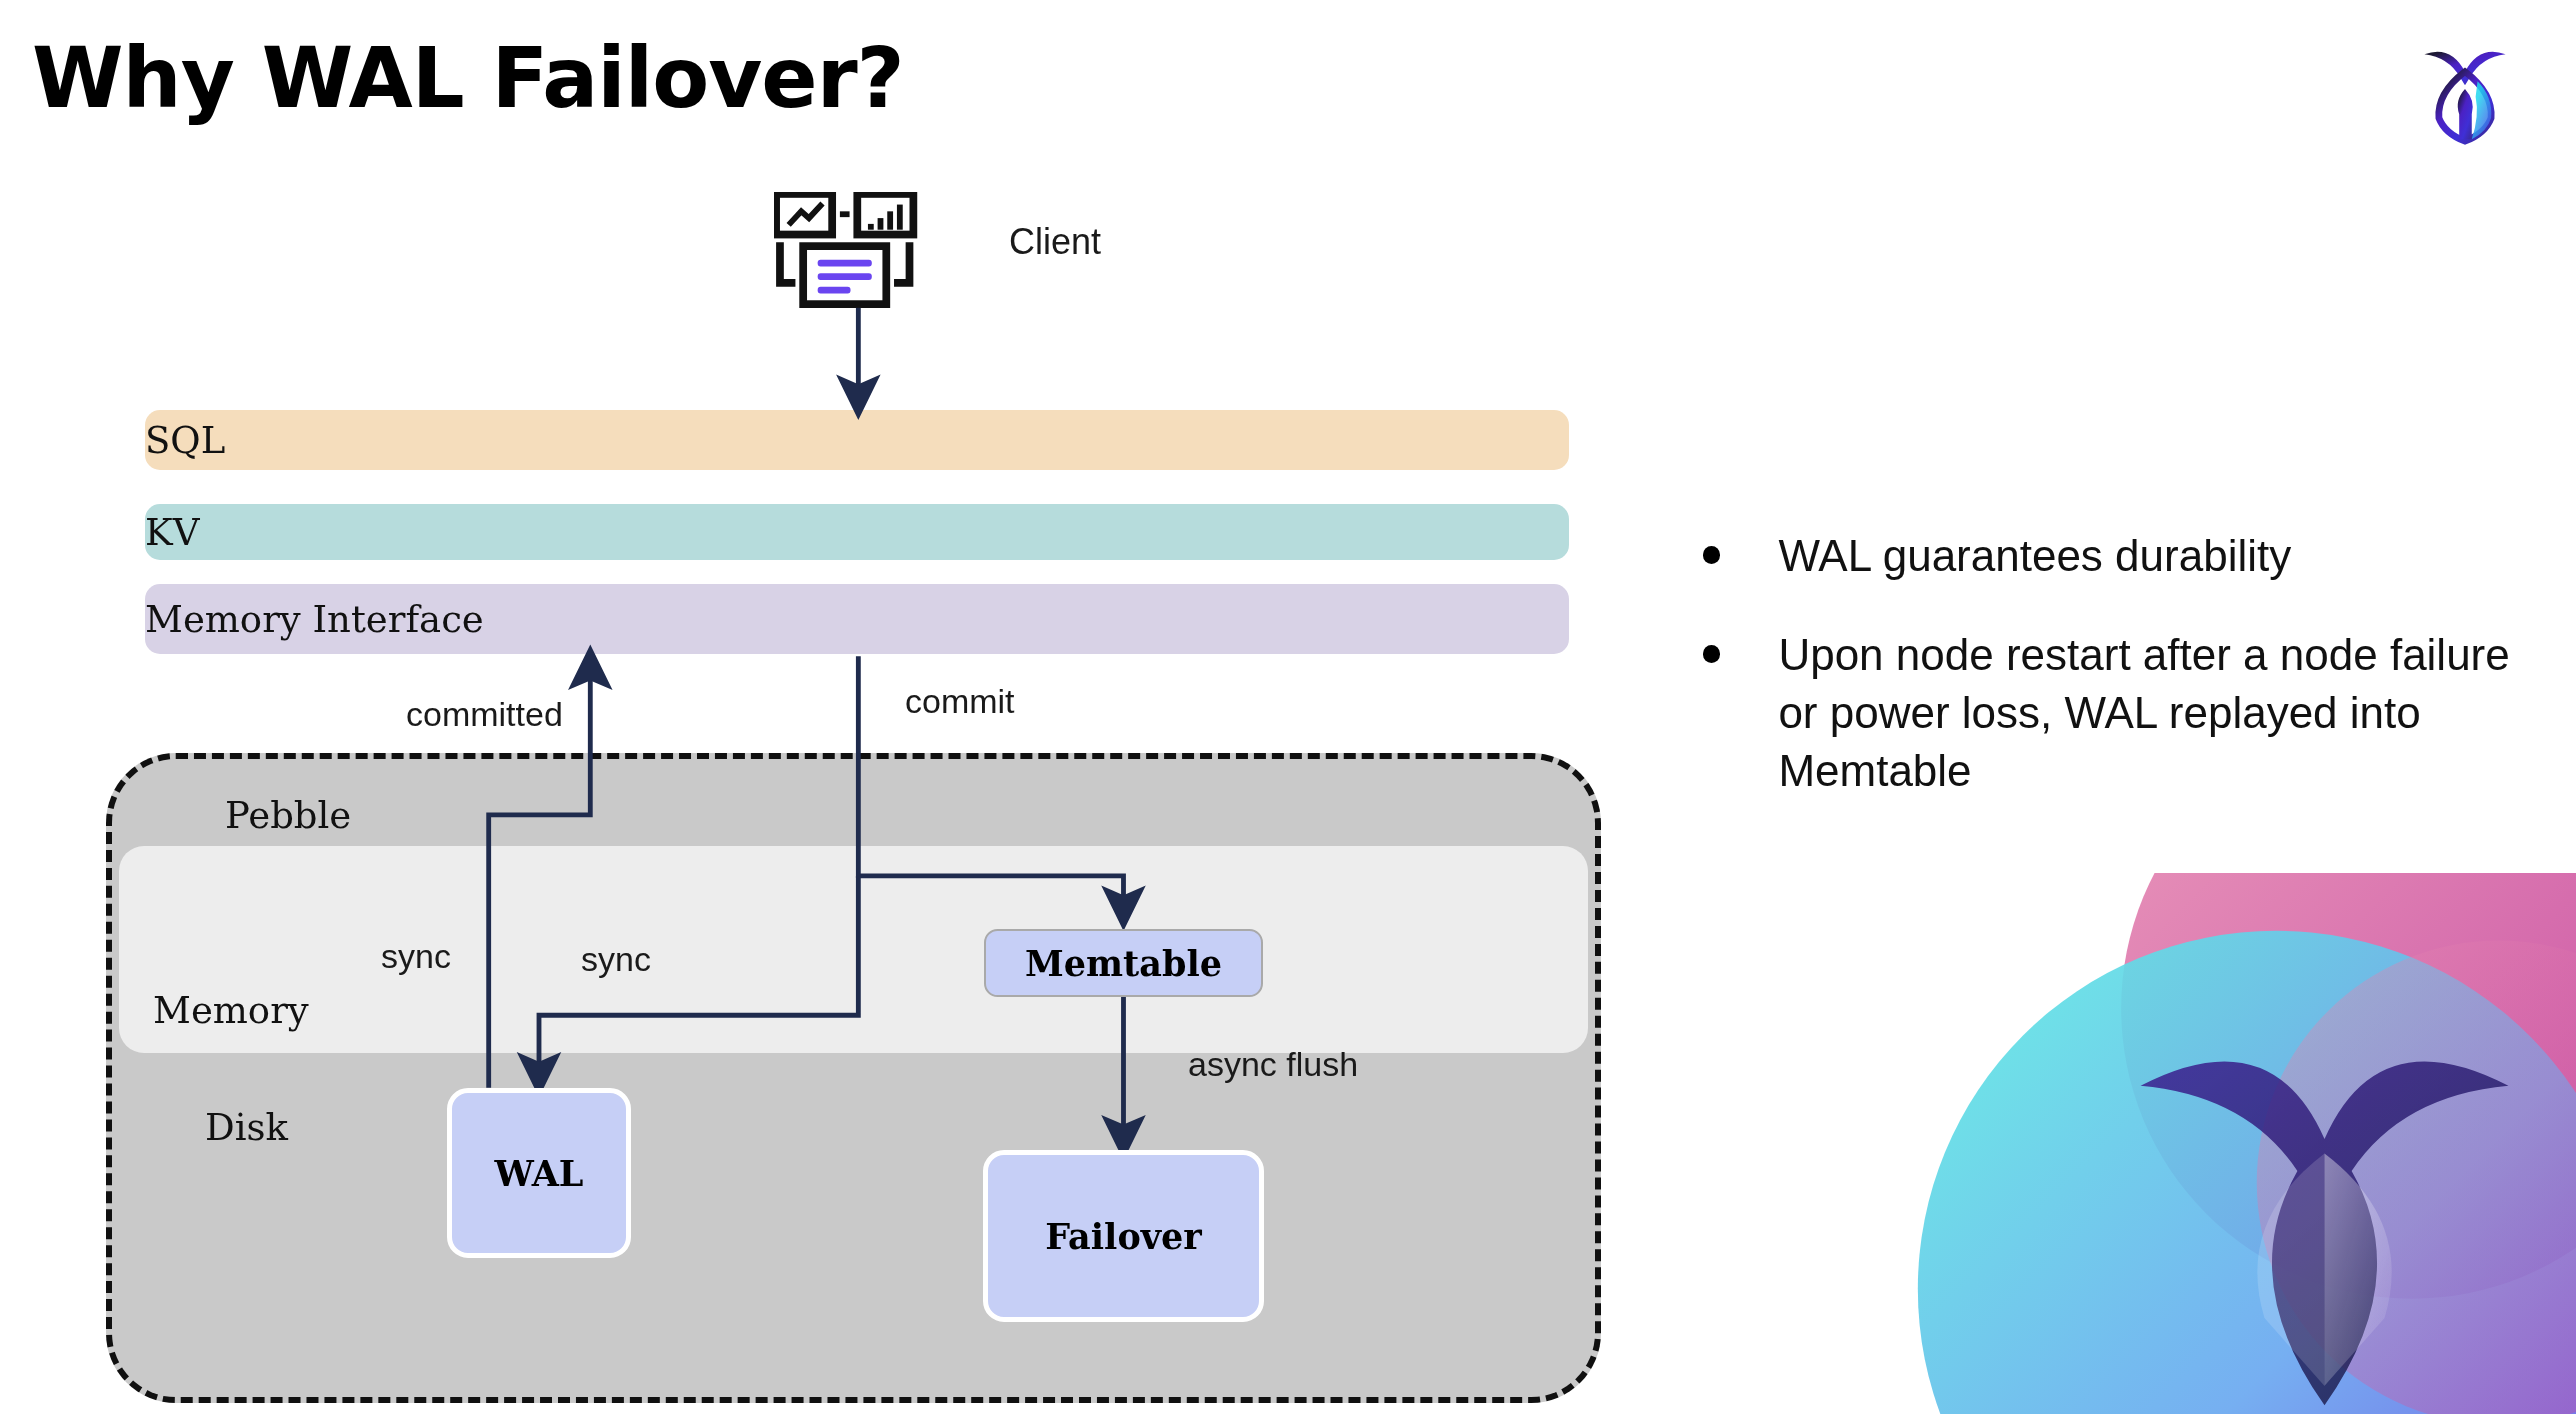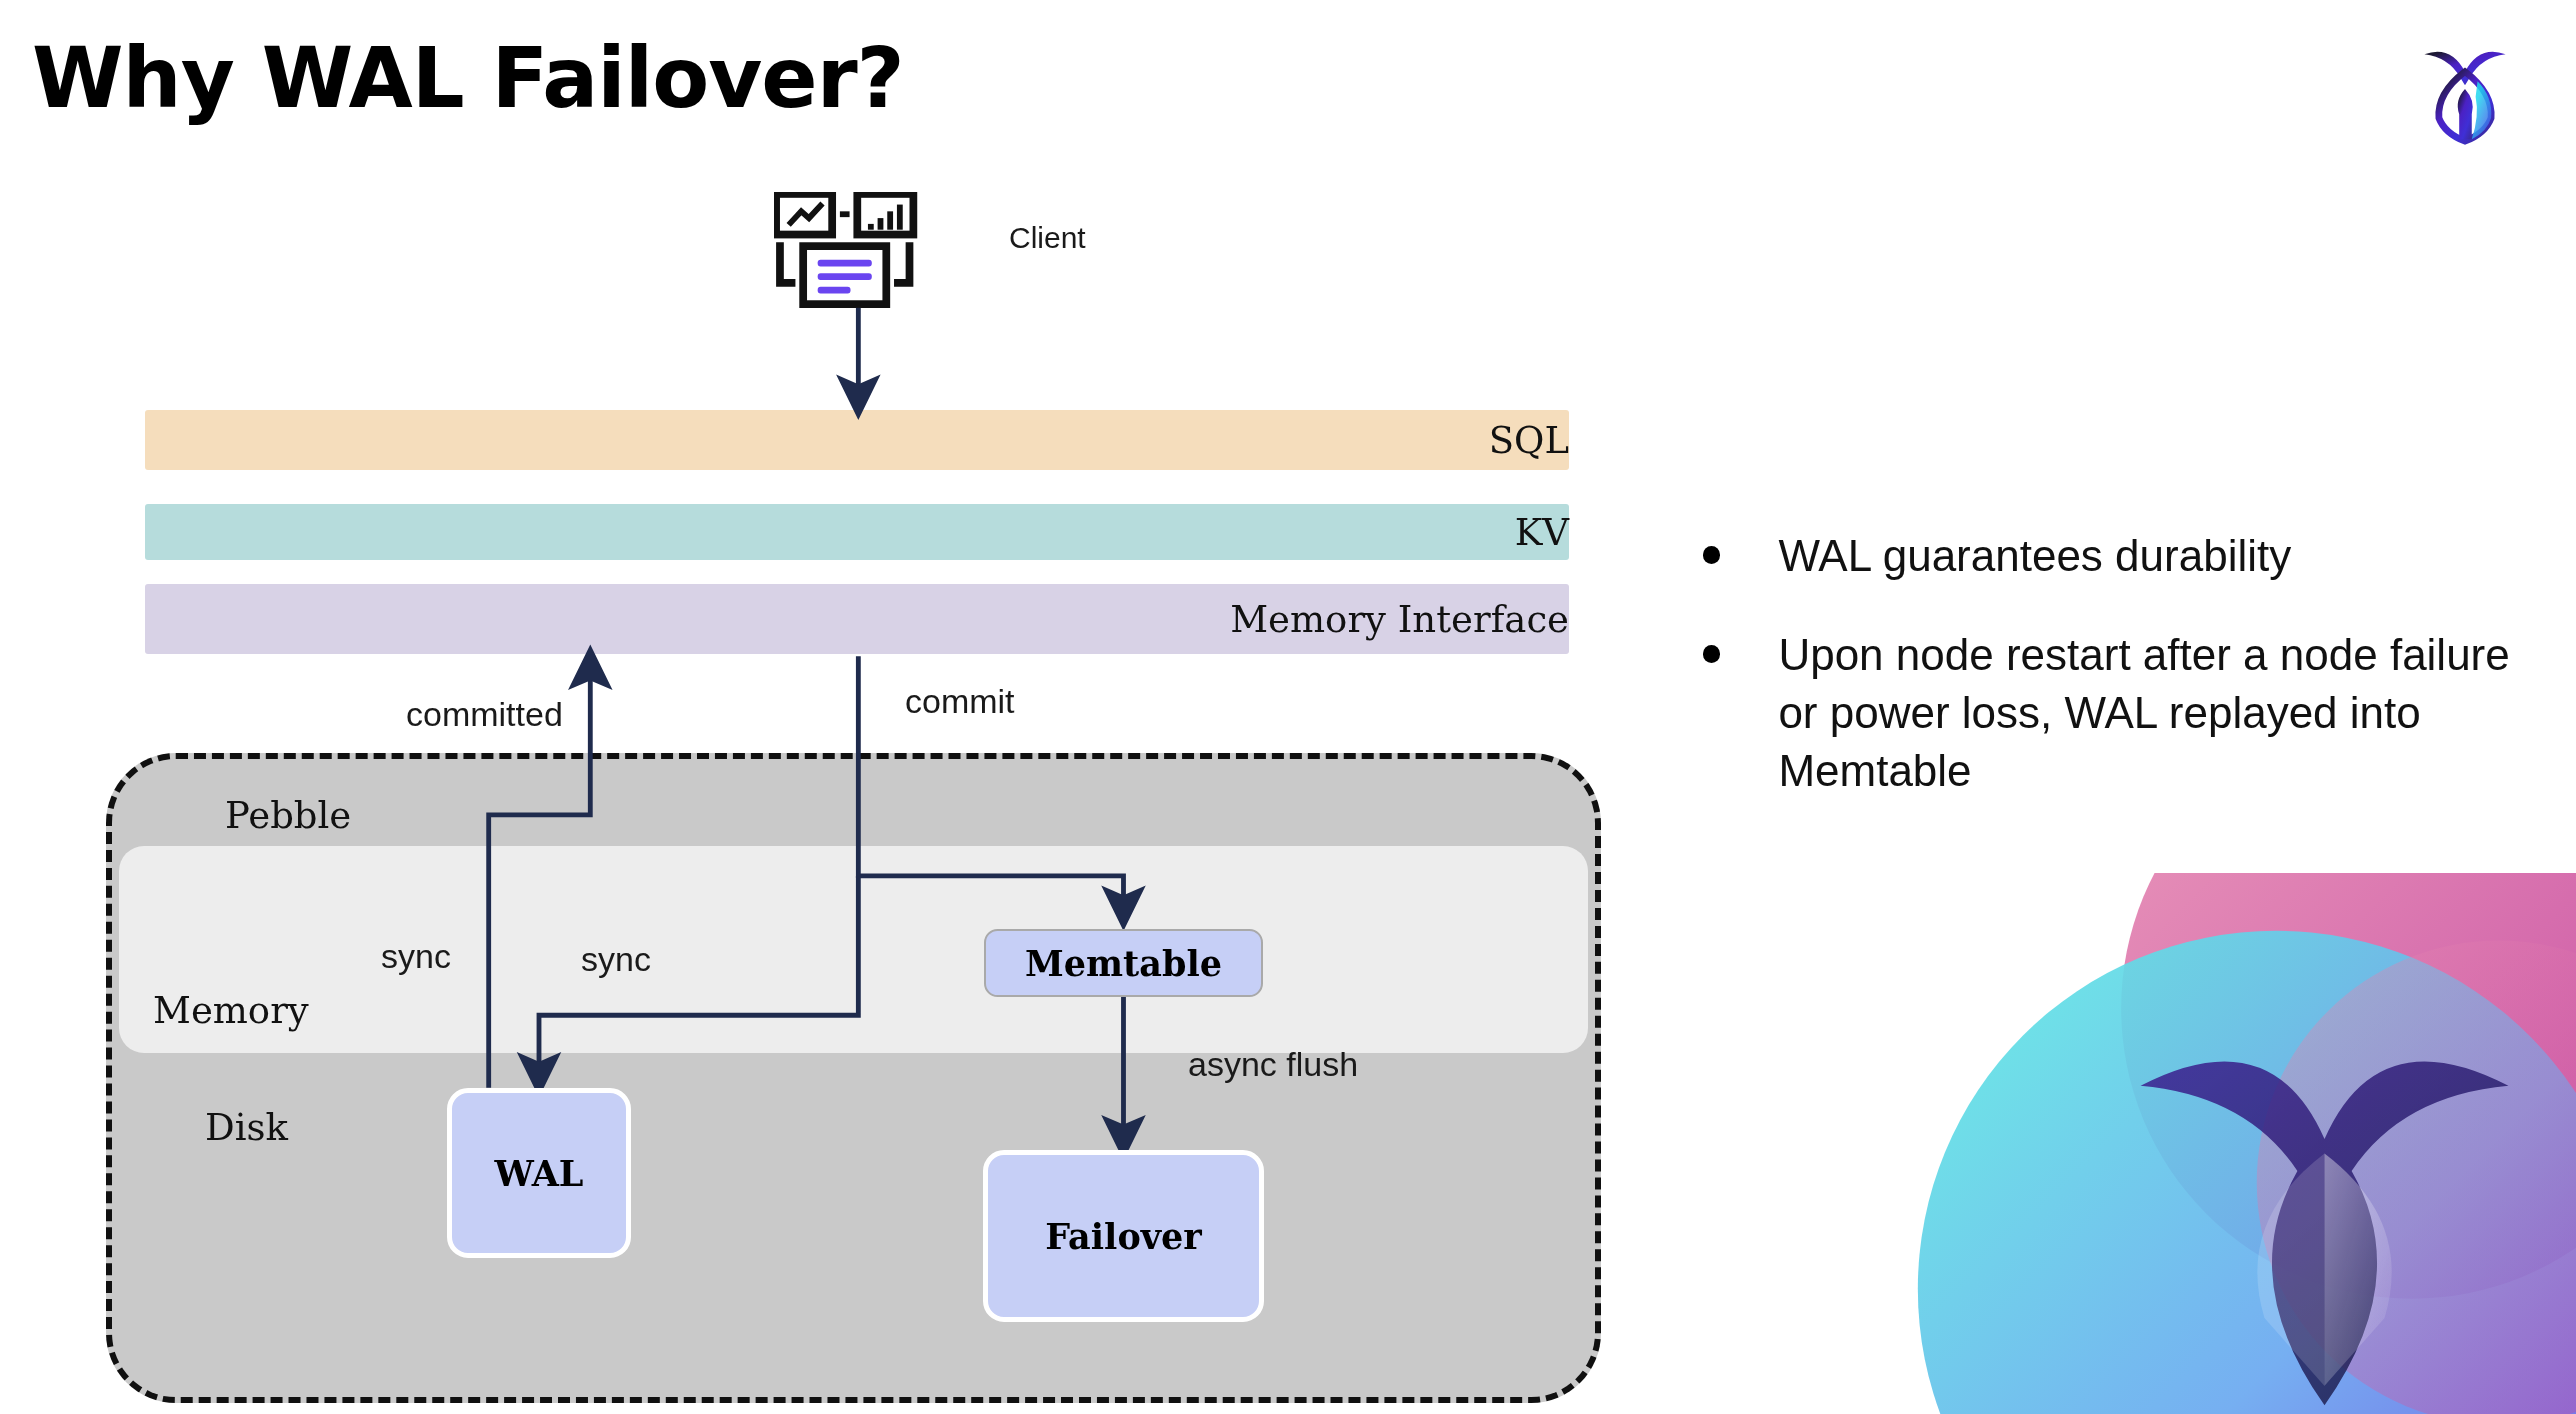--- a/index.html
+++ b/index.html
@@ -21,28 +21,28 @@
     position:absolute;left:32px;top:37px;
     font-family:"DejaVu Sans", sans-serif;
     font-weight:700;font-size:83px;line-height:1.0;letter-spacing:-1px;color:#000000;
     white-space:nowrap;
   }
 
   
   .client-icon{position:absolute;left:774px;top:192px;width:155px;height:116px;}
   .client-label{
     position:absolute;left:1009px;top:221px;
-    font-size:30px;color:#1a1a1a;font-family:"Liberation Sans", sans-serif;
+    font-size:36px;color:#1a1a1a;font-family:"Liberation Sans", sans-serif;
     white-space:nowrap;
   }
 
   
   .bar{
-    position:absolute;left:145px;width:1424px;border-radius:3px;
-    display:flex;align-items:center;justify-content:flex-end;
+    position:absolute;left:145px;width:1424px;border-radius:15px;
+    display:flex;align-items:center;justify-content:flex-start;
     font-family:"DejaVu Serif", serif;font-size:37px;color:#111;
   }
   .bar-sql{top:410px;height:60px;background:#f5ddbc;}
   .bar-kv{top:504px;height:56px;background:#b6dcdc;}
   .bar-si{top:584px;height:70px;background:#d8d2e6;}
 
   
   .pebble{
     position:absolute;left:106px;top:753px;width:1495px;height:650px;
     border:6.8px dashed #101010;border-radius:70px;background:#c9c9c9;box-sizing:border-box;

